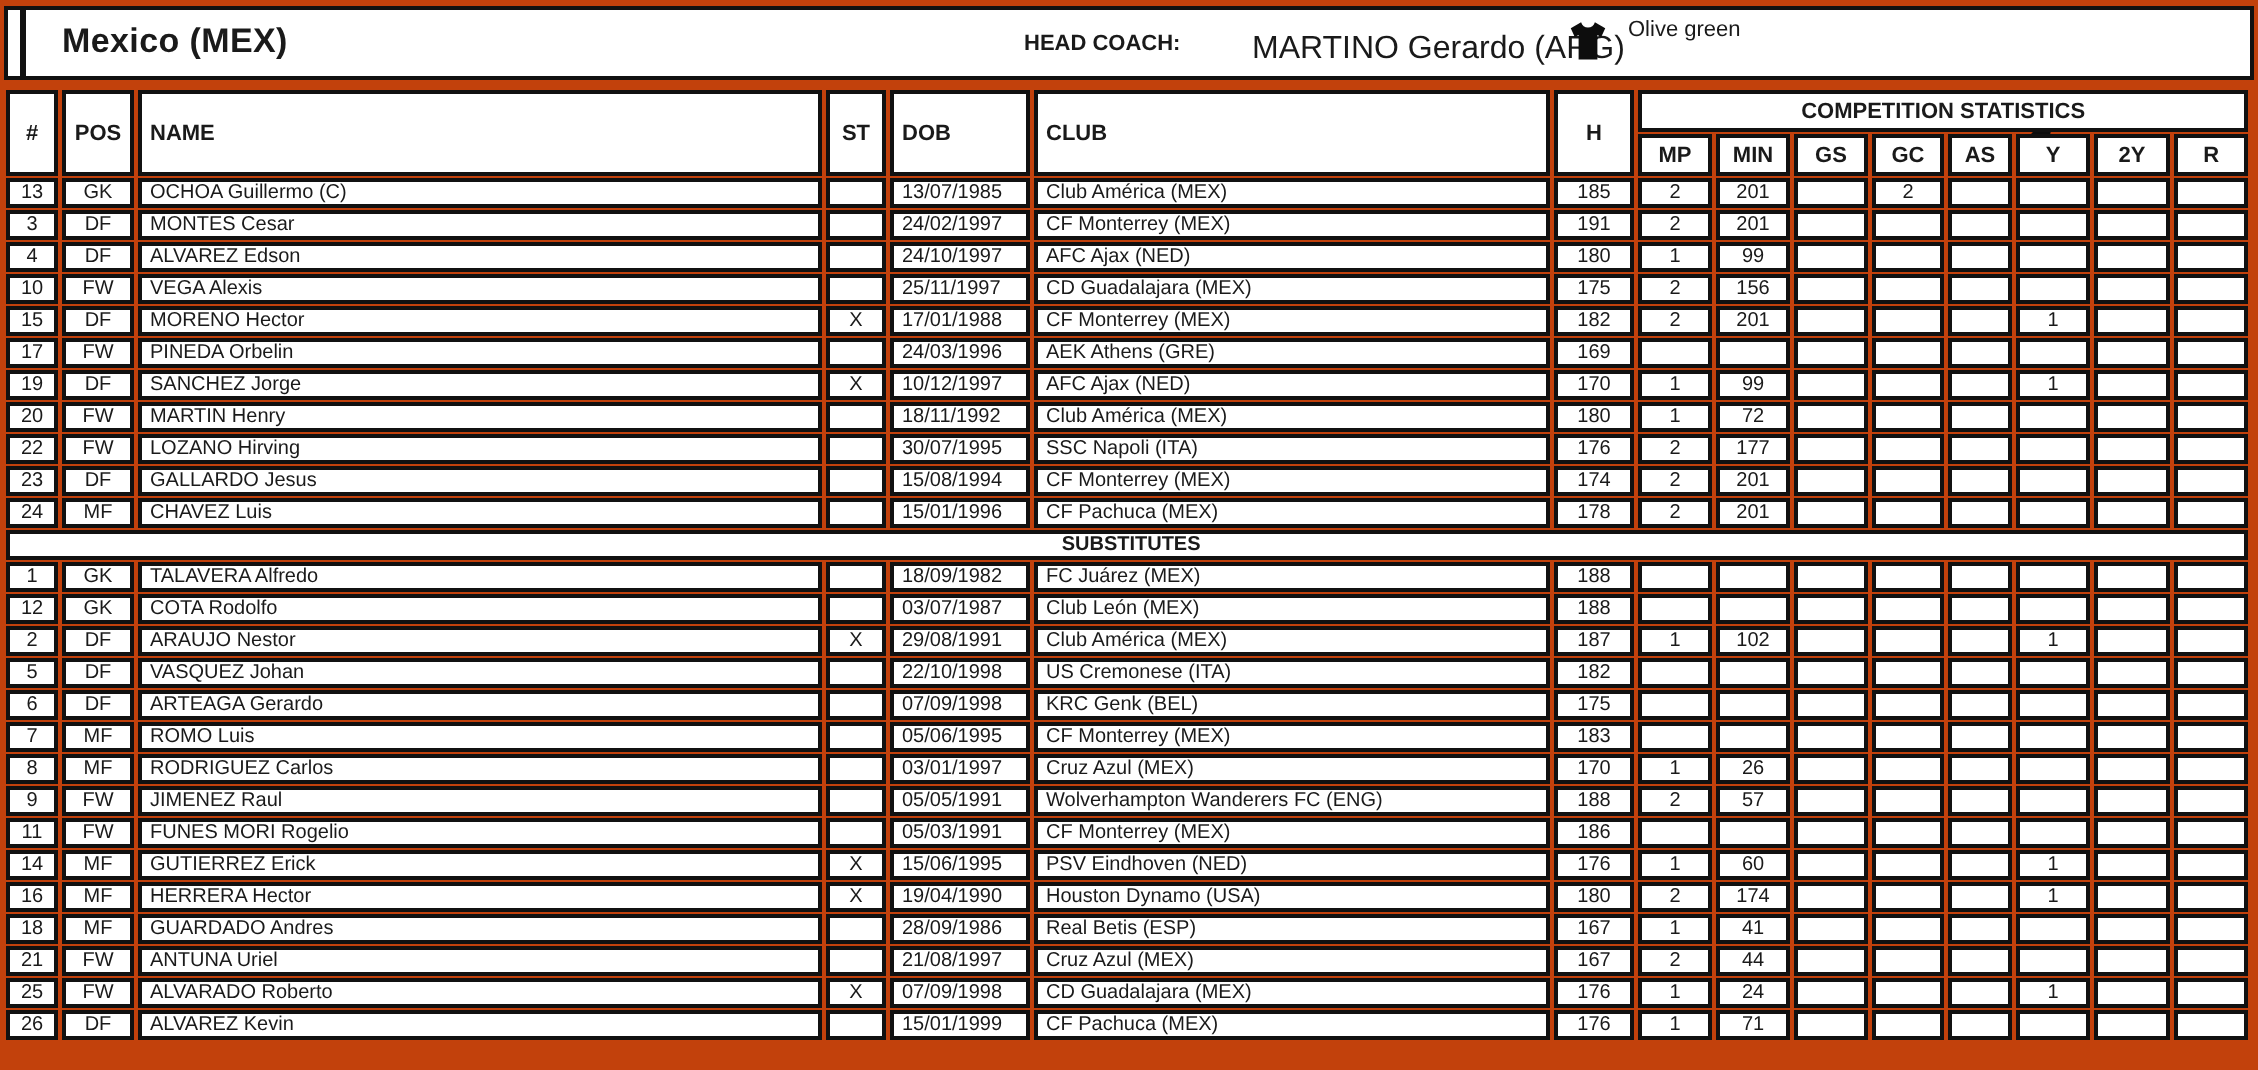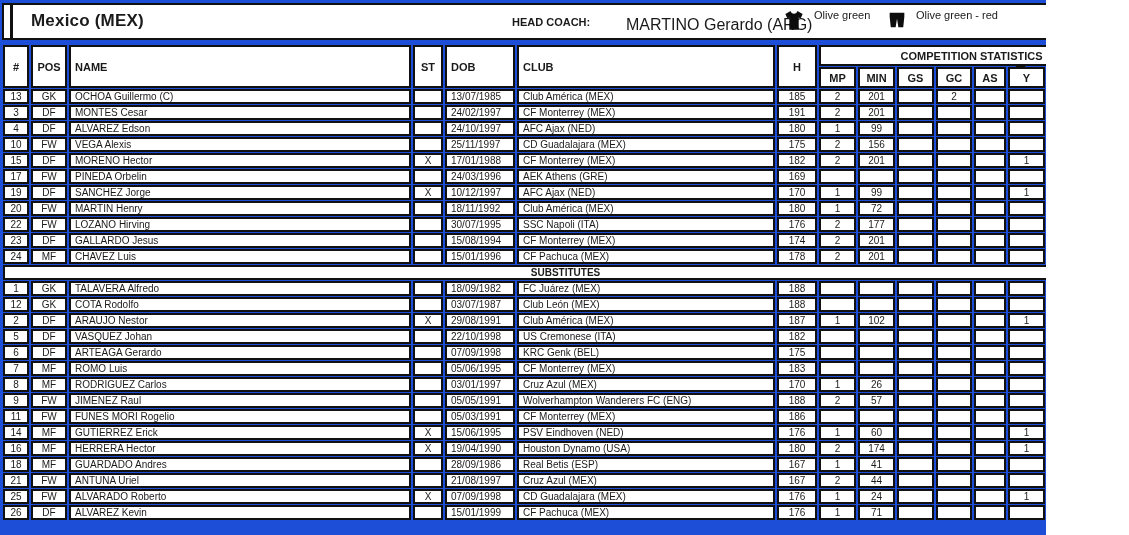--- a/index.html
+++ b/index.html
@@ -1,18 +1,18 @@
 <!DOCTYPE html>
 <html><head>
 <meta charset="utf-8">
 <style>
   * { box-sizing: border-box; }
   html,body { margin:0; padding:0; background:#fff; }
   body { font-family:"Liberation Sans", sans-serif; color:#1a1a1a; }
-  .sheet { position:relative; width:1046px; height:535px; background:#1d4ed8; overflow:hidden; }
+  .sheet { position:relative; width:1129px; height:535px; background:#c2410c; overflow:hidden; }
 
   
   .title-band { position:absolute; top:3px; left:2px; width:1125px; height:37px;
                 border:2px solid #111; background:#fff; }
   .band-rule { position:absolute; top:0; bottom:0; left:6px; width:3px; background:#111; }
   .title { position:absolute; left:27px; top:6px; font-size:17px; font-weight:bold; letter-spacing:.2px; }
   .coach-label { position:absolute; left:508px; top:11px; font-size:11px; font-weight:bold; }
   .coach-name  { position:absolute; left:622px; top:11px; font-size:16px; }
   .kit-item { position:absolute; top:4px; height:26px; display:flex; align-items:flex-start; gap:8px; font-size:11px; }
   .kit-shirt  { left:778px; }
@@ -51,28 +51,20 @@
 
     <div class="kit-item kit-shirt">
       <span>
         <svg width="24" height="23" viewBox="0 0 24 24">
           <path d="M8.4 2.2 L3 5.3 L5.1 9.9 L7.1 8.9 L7.1 21.6 L16.9 21.6 L16.9 8.9 L18.9 9.9 L21 5.3 L15.6 2.2 C15.1 4.1 13.7 5 12 5 C10.3 5 8.9 4.1 8.4 2.2 Z"></path>
         </svg>
       </span>
       <span>Olive green</span>
     </div>
 
-    <div class="kit-item kit-shorts">
-      <span>
-        <svg width="22" height="22" viewBox="0 0 24 24">
-          <path d="M4 4 H20 V8.5 L18.8 20 H13.5 L12 10.5 L10.5 20 H5.2 L4 8.5 Z"></path>
-        </svg>
-      </span>
-      <span>Olive green - red</span>
-    </div>
 
     <div class="kit-item kit-socks">
       <span>
         <svg width="18" height="23" viewBox="0 0 24 24">
           <path d="M10 1 H18 V12 C18 17 15 21 10 21 C6.5 21 4.5 19 4.5 16.8 C4.5 14.8 6 13.6 8.2 13.2 C9.6 12.9 10 12 10 10.5 Z M6 21.5 A2 2 0 1 0 6 17.6 A2 2 0 0 0 6 21.5 Z"></path>
         </svg>
       </span>
       <span>Red - white</span>
     </div>
   </div>

